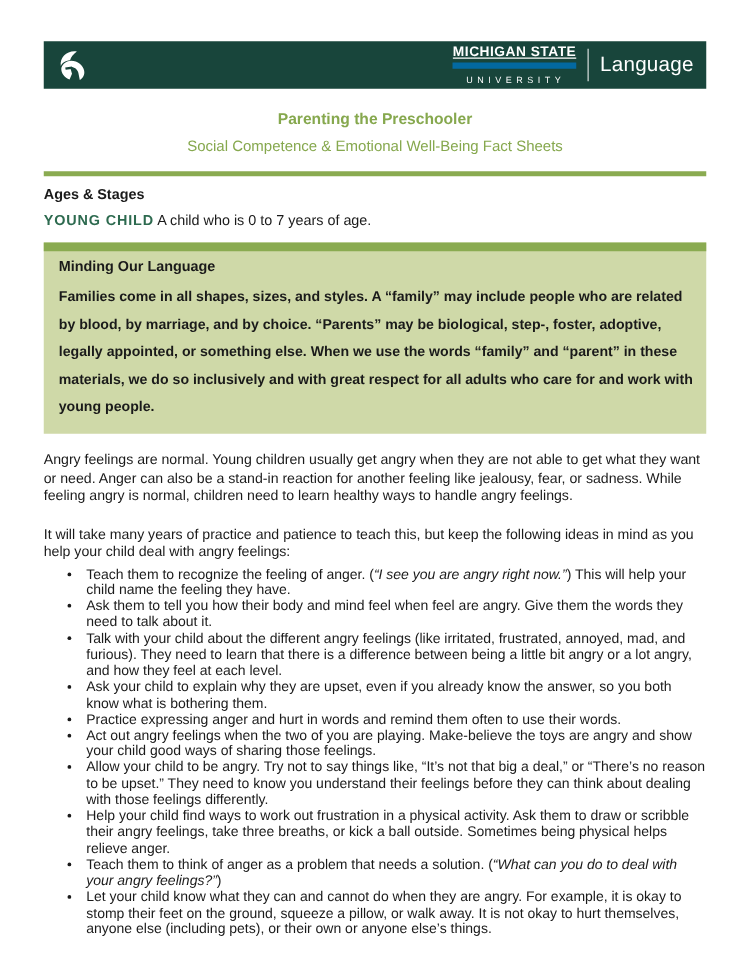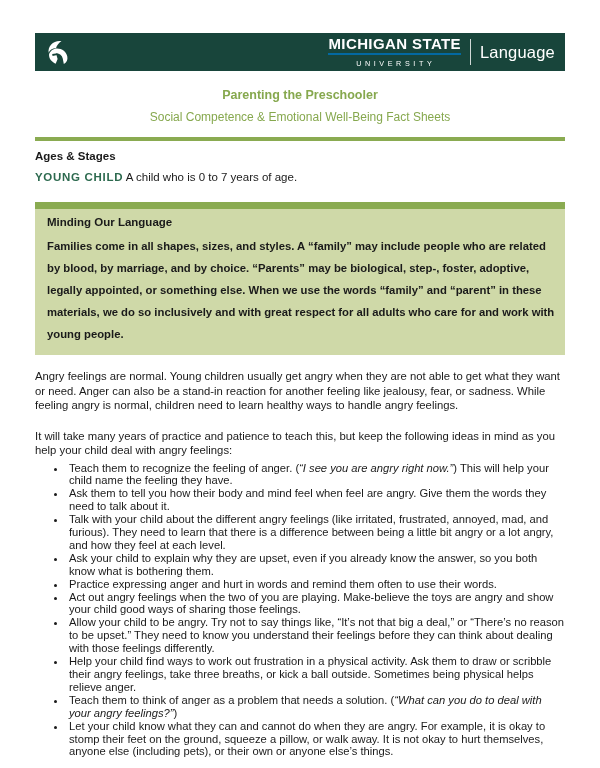--- a/index.html
+++ b/index.html
@@ -22,22 +22,22 @@
 
   
   .banner{
     height:38px;background:var(--banner-green);
     display:flex;align-items:center;padding:0 10px 0 9px;
   }
   .helmet{display:flex;align-items:center;}
   .banner-right{margin-left:auto;display:flex;align-items:center;gap:9px;}
   .wordmark{color:#fff;text-align:center;line-height:1;}
   .wordmark .ms{
-    font-size:15px;font-weight:bold;letter-spacing:0.4px;
-    border-bottom:2px solid #0369a1;padding-bottom:2px;white-space:nowrap;
+    font-size:11px;font-weight:bold;letter-spacing:0.4px;
+    border-bottom:5px solid #0369a1;padding-bottom:2px;white-space:nowrap;text-decoration:underline;
   }
   .wordmark .univ{
     font-size:7.2px;letter-spacing:3.6px;margin-top:5px;white-space:nowrap;
     padding-left:2px;
   }
   .banner-divider{width:1px;height:26px;background:rgba(255,255,255,0.8);}
   .extension{color:#fff;font-size:16.5px;letter-spacing:0.2px;}
 
   
   .series{margin:18px 0 0;text-align:center;color:var(--subtitle-green);
@@ -48,21 +48,21 @@
     font-size:17.5px;line-height:19px;font-weight:bold;}
 
   
   .section-rule{margin-top:13px;height:4px;background:var(--accent-olive);}
   .ages-heading{margin:9px 0 0;font-size:11.5px;line-height:13px;font-weight:bold;}
   .ages-item{margin:8px 0 0;font-size:11.5px;line-height:13px;}
   .ages-item + .ages-item{margin-top:13px;}
   .ages-term{color:var(--term-green);font-weight:bold;letter-spacing:0.7px;}
 
   
-  .minding{margin-top:18px;border-top:7px solid var(--accent-olive);
+  .minding{margin-top:10px;border-top:7px solid var(--accent-olive);
     background:var(--box-bg);padding:7px 8px 10px 12px;}
   .minding-heading{margin:0;font-size:11.5px;line-height:13px;font-weight:bold;}
   .minding-body{margin:6px 0 0;font-weight:bold;line-height:22px;}
 
   
   .intro{margin:14px 0 0;line-height:14.5px;}
   .leadin{margin:16px 0 0;line-height:14.5px;}
   ul.tips{margin:4px 0 4px;padding:0 0 0 32px;line-height:12.9px;font-size:11.2px;}
   ul.tips li{margin:0;padding-left:2px;}
   ul.tips em{font-style:italic;}

